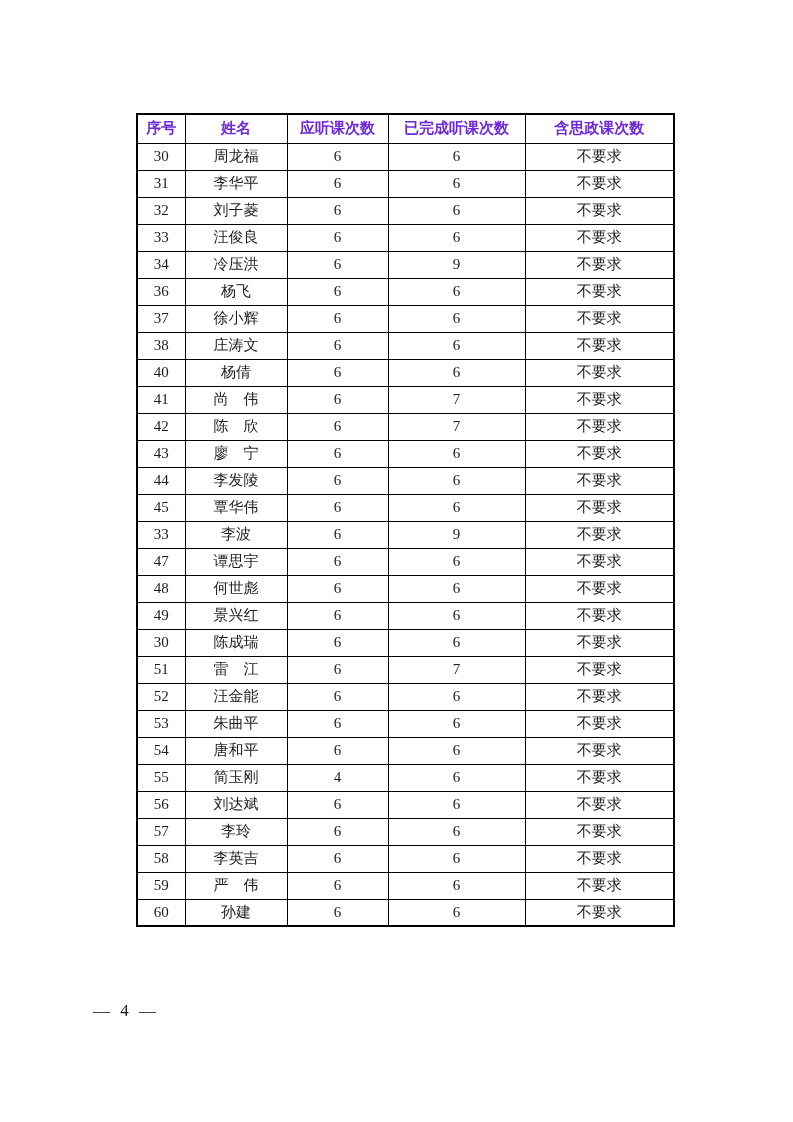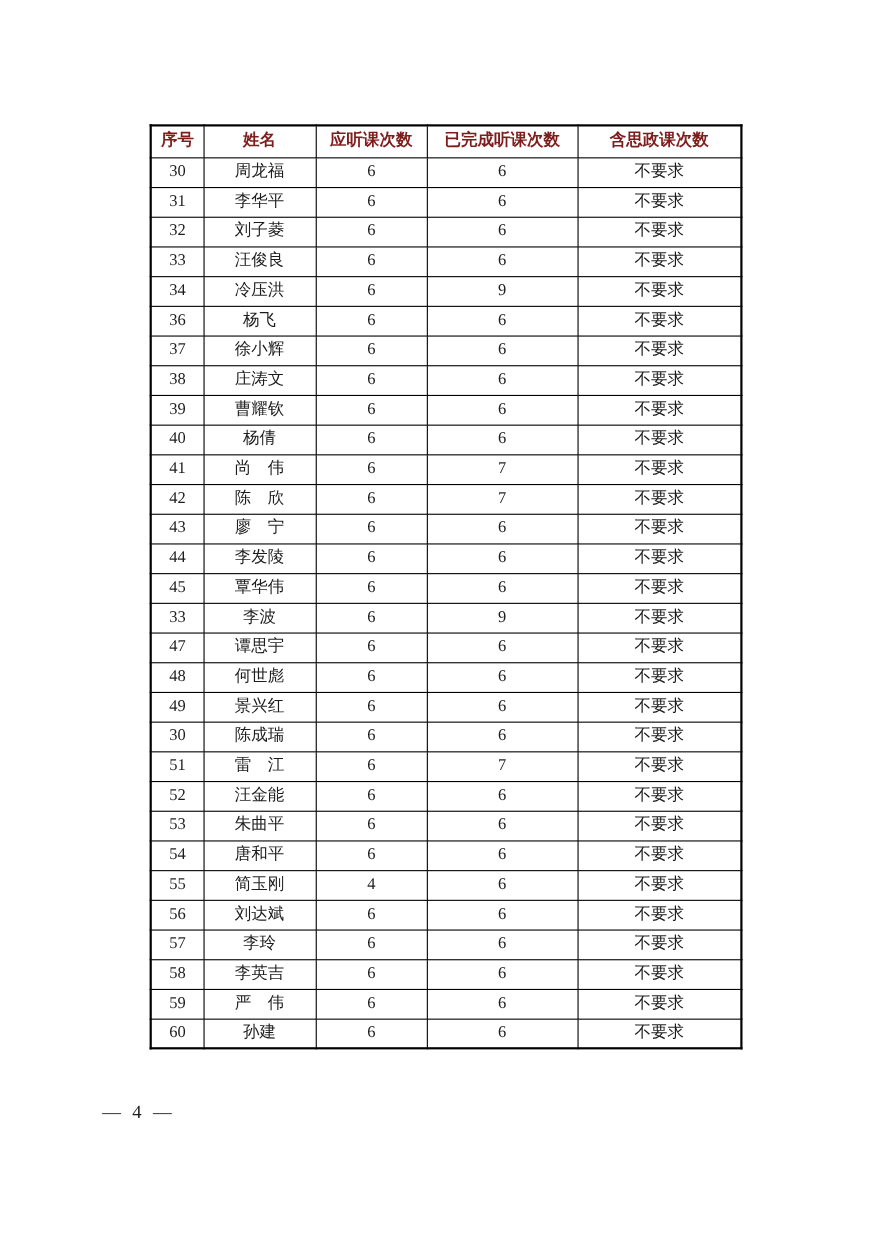--- a/index.html
+++ b/index.html
@@ -34,21 +34,21 @@
     font-size: 15px;
     line-height: 1;
     overflow: hidden;
     white-space: nowrap;
   }
   table.attendance thead tr {
     height: 29px;
   }
   table.attendance th {
     font-weight: bold;
-    color: #7f1d1d;
+    color: #6d28d9;
   }
   table.attendance tbody tr {
     height: 27px;
   }
   .footer-page-number {
     position: absolute;
     left: 93px;
     top: 1001px;
     font-size: 17px;
     letter-spacing: 3px;
@@ -129,27 +129,20 @@
     <td>不要求</td>
   </tr>
         <tr>
     <td>38</td>
     <td>庄涛文</td>
     <td>6</td>
     <td>6</td>
     <td>不要求</td>
   </tr>
         <tr>
-    <td>39</td>
-    <td>曹耀钦</td>
-    <td>6</td>
-    <td>6</td>
-    <td>不要求</td>
-  </tr>
-        <tr>
     <td>40</td>
     <td>杨倩</td>
     <td>6</td>
     <td>6</td>
     <td>不要求</td>
   </tr>
         <tr>
     <td>41</td>
     <td>尚　伟</td>
     <td>6</td>

